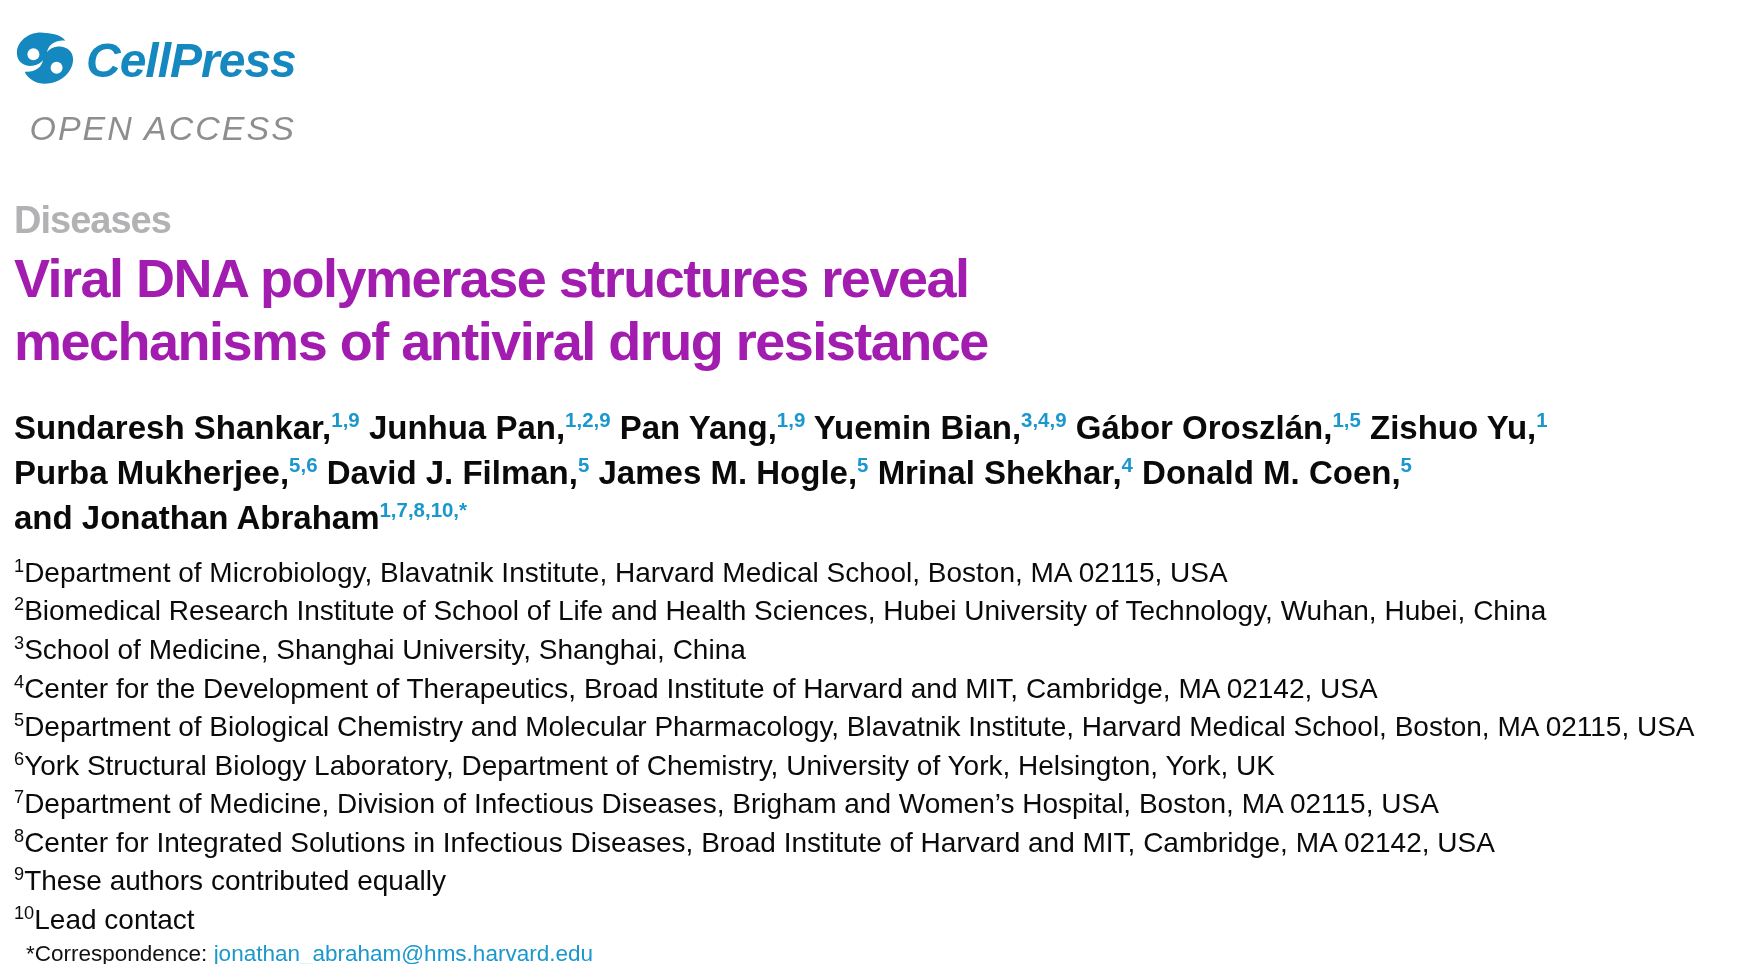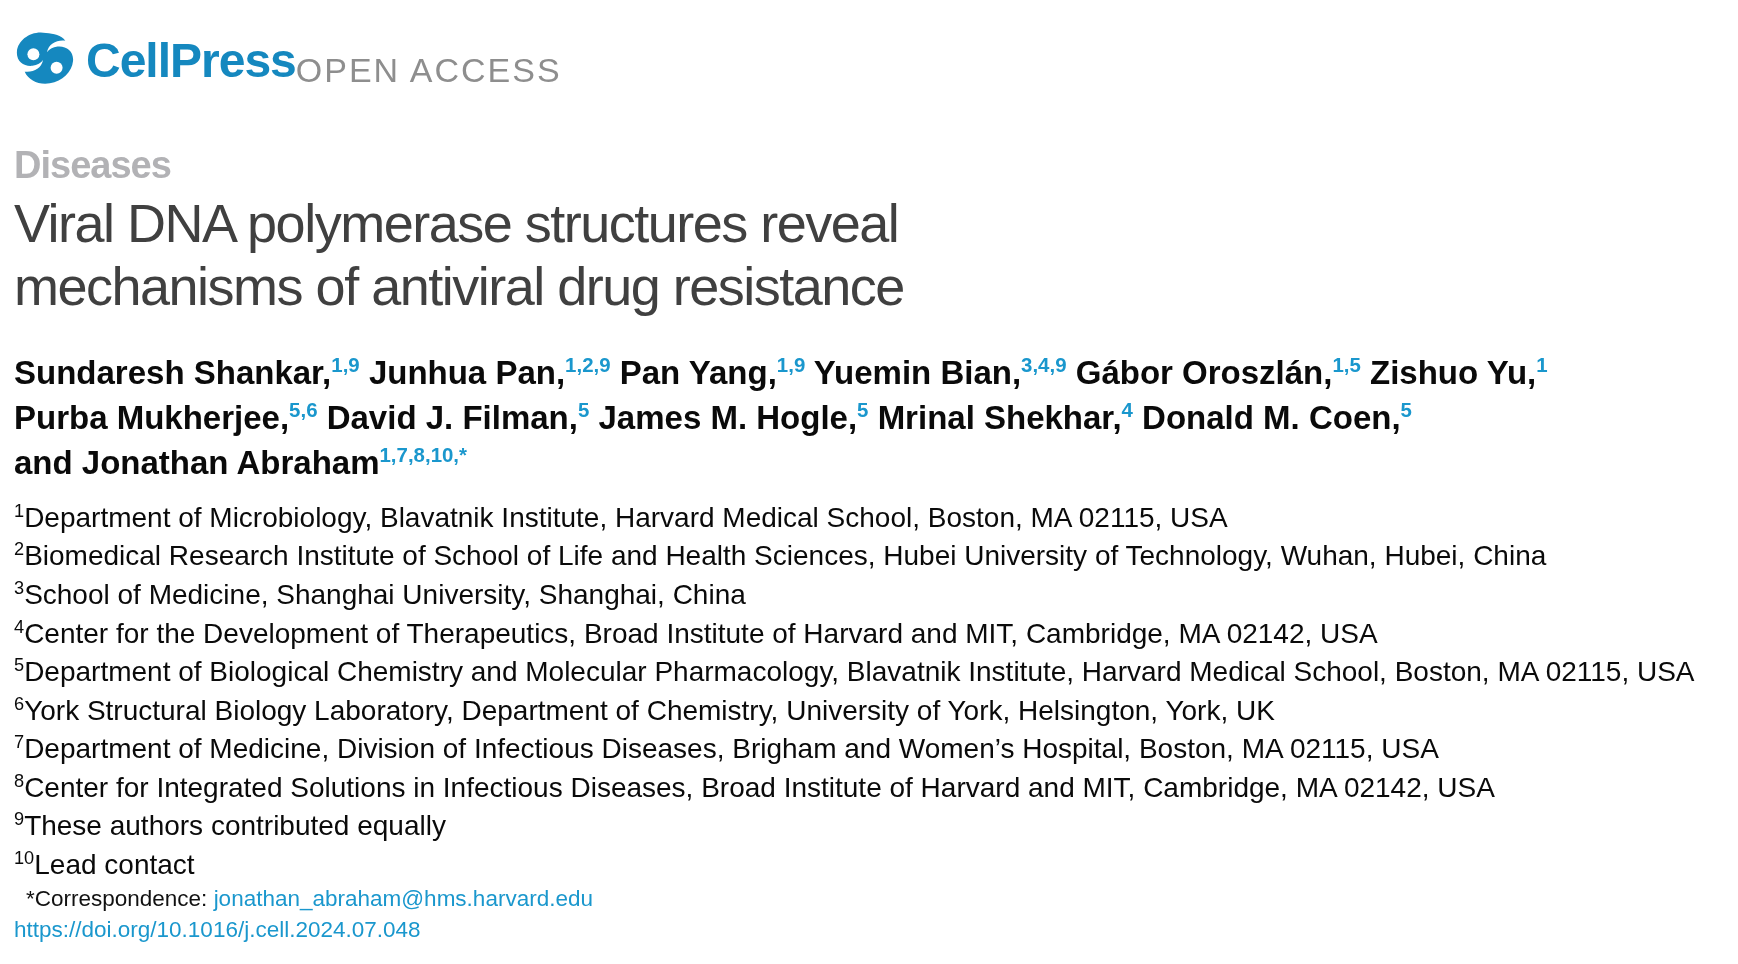--- a/index.html
+++ b/index.html
@@ -27,23 +27,24 @@
   }
   .cell-logo{
     font-size:78px;
     font-weight:bold;
     color:var(--brand);
     letter-spacing:-3px;
     line-height:1;
   }
   .press-block{
     display:flex;
-    flex-direction:row;
-    align-items:flex-start;
+    flex-direction:column;
+    align-items:flex-end;
     padding-top:16px;
+    font-style:italic;
   }
   .press-row{
     display:flex;
     align-items:center;
     gap:10px;
   }
   .press-mark{width:62px;height:58px;display:block;}
   .press-name{
     font-size:48px;
     font-weight:bold;
@@ -62,22 +63,22 @@
     margin:56px 0 0 14px;
     font-size:38px;
     font-weight:bold;
     color:var(--article-gray);
     letter-spacing:-1px;
     line-height:1;
   }
   .paper-title{
     margin:8px 12px 0 14px;
     font-size:54px;
-    font-weight:normal;
-    color:#404040;
+    font-weight:bold;
+    color:#a21caf;
     letter-spacing:-1.5px;
     line-height:1.16;
     font-stretch:condensed;
   }
   .authors{
     margin:34px 4px 0 14px;
     font-size:33px;
     font-weight:bold;
     line-height:1.36;
     color:#0a0a0a;

